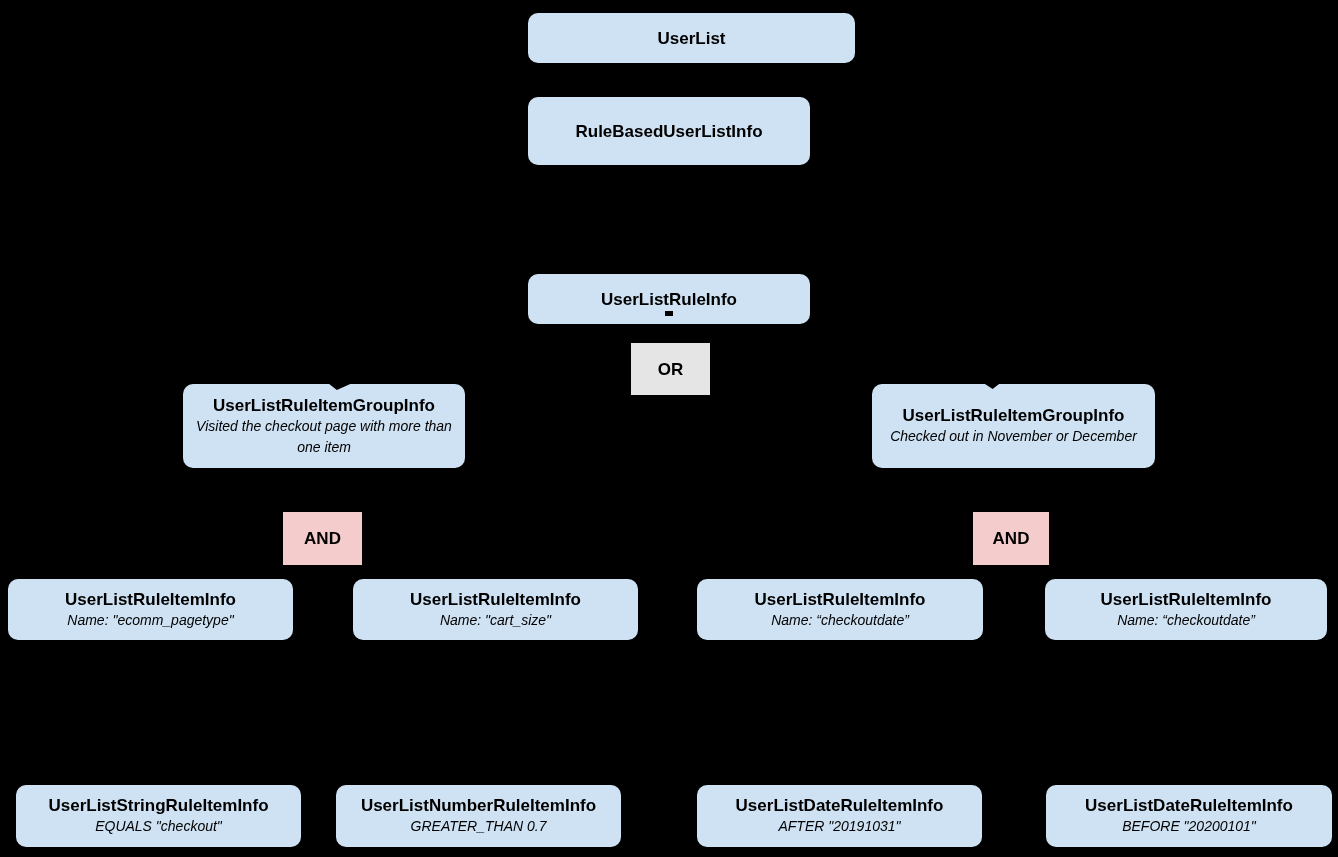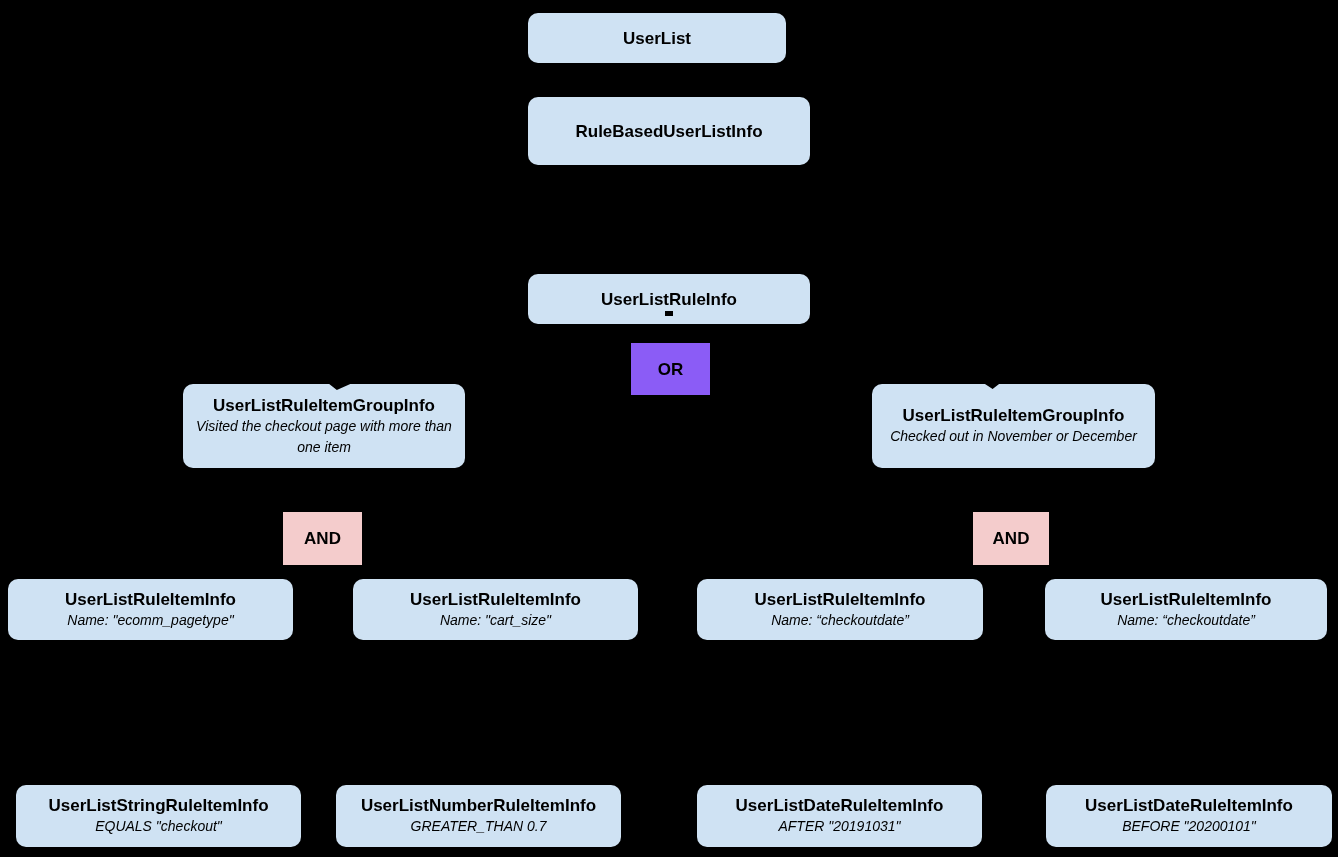--- a/index.html
+++ b/index.html
@@ -28,21 +28,21 @@
   }
   .class-box {
     background: #cfe2f3;
     border-radius: 10px;
     padding: 2px 10px;
   }
   .op-box {
     font-weight: bold;
     font-size: 17px;
   }
-  .or-box  { background: #8b5cf6; }
+  .or-box  { background: #e5e5e5; }
   .and-box { background: #f4cccc; }
   .node .label {
     font-weight: bold;
     font-size: 17px;
     white-space: nowrap;
   }
   .node .desc {
     font-style: italic;
     font-size: 14px;
   }
@@ -57,21 +57,21 @@
     position: absolute;
     background: #000000;
     z-index: 5;
   }
 </style>
 </head>
 <body>
 
 <div id="canvas">
 
-  <div class="node class-box" style="left:528px; top:13px; width:258px; height:50px;">
+  <div class="node class-box" style="left:528px; top:13px; width:327px; height:50px;">
     <span class="label">UserList</span>
   </div>
 
   <div class="node class-box" style="left:528px; top:97px; width:282px; height:68px;">
     <span class="label">RuleBasedUserListInfo</span>
   </div>
 
 
   <div class="node class-box" style="left:528px; top:274px; width:282px; height:50px;">
     <span class="label">UserListRuleInfo</span>

